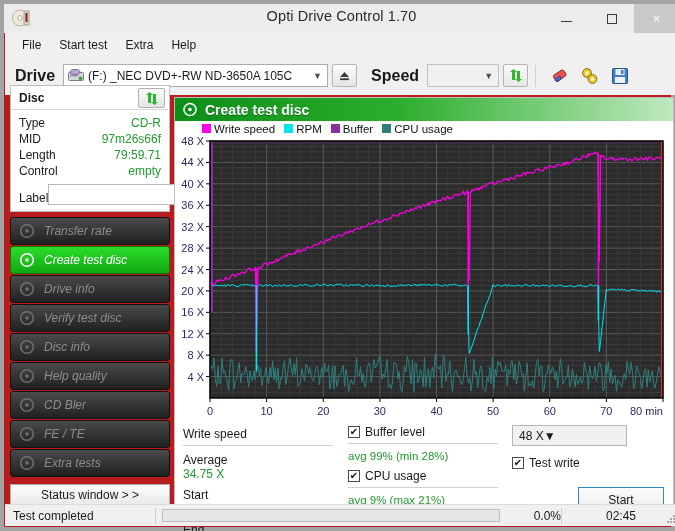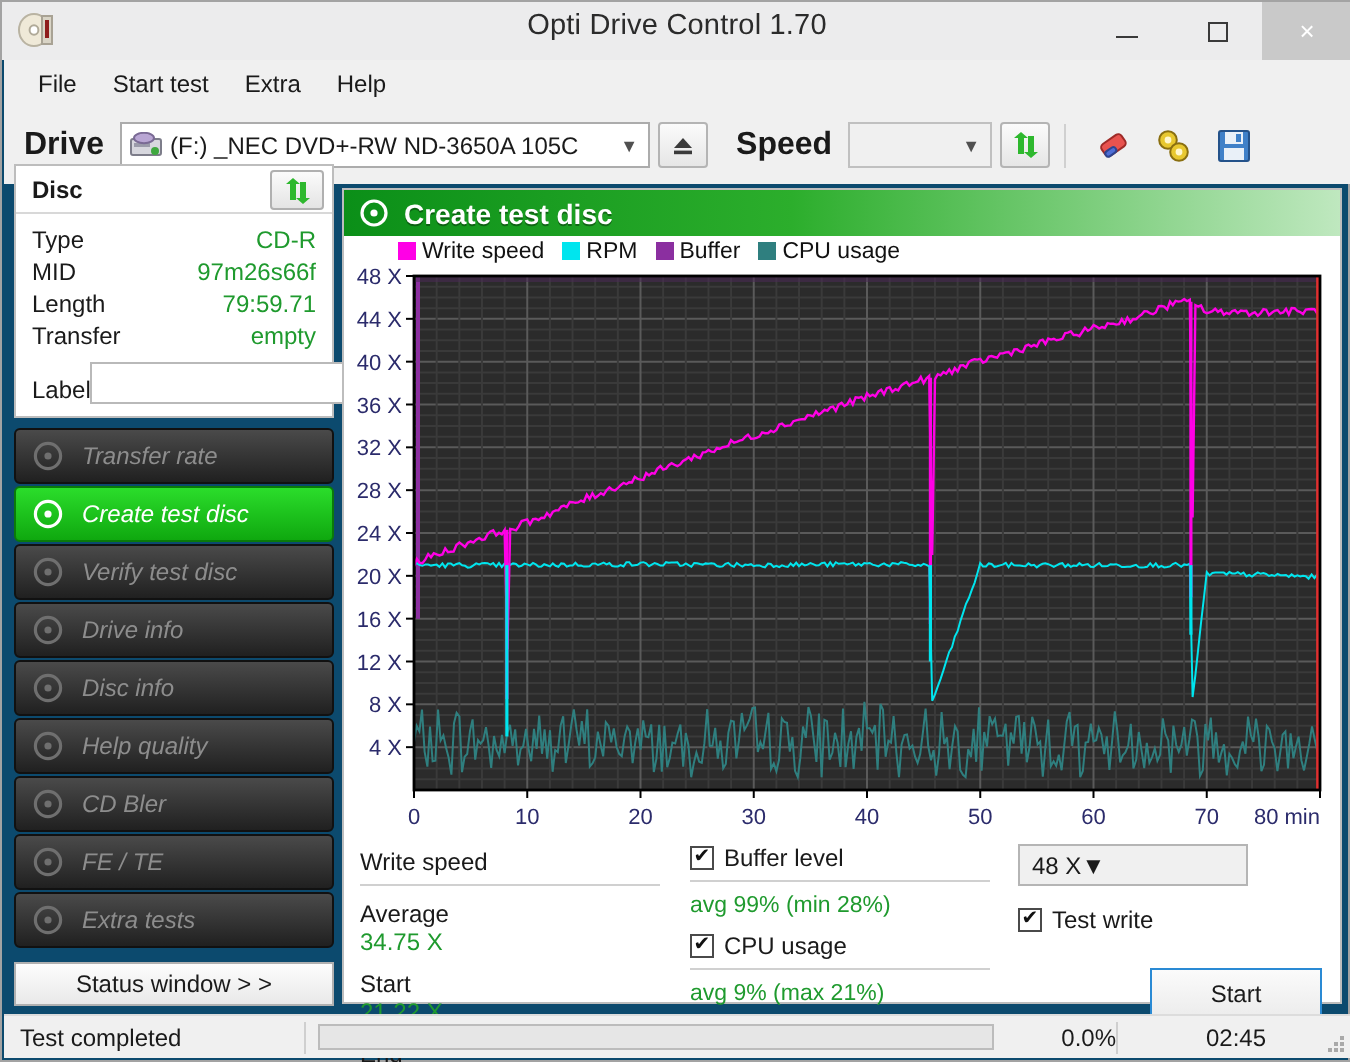--- a/index.html
+++ b/index.html
@@ -6,22 +6,22 @@
   html, body { margin:0; padding:0; }
   body {
     width:675px; height:531px; overflow:hidden;
     font-family:"Liberation Sans", sans-serif;
     font-size:12px;
     background:#f0f0f0;
     color:#1a1a1a;
   }
   #app {
     position:relative; width:675px; height:531px;
-    background:#0c4a6e;
-    border:1px solid #a3a3a3;
+    background:#b91c1c;
+    border:4px solid #a3a3a3;
   }
 
   
   .titlebar {
     position:absolute; left:0; top:0; width:675px; height:29px;
     background:#ececed;
   }
   .titlebar .app-icon {
     position:absolute; left:8px; top:5px; width:20px; height:18px;
   }
@@ -307,21 +307,21 @@
         </div>
         <div class="drow">
           <span class="k">MID</span>
           <span class="v">97m26s66f</span>
         </div>
         <div class="drow">
           <span class="k">Length</span>
           <span class="v">79:59.71</span>
         </div>
         <div class="drow">
-          <span class="k">Transfer</span>
+          <span class="k">Control</span>
           <span class="v">empty</span>
         </div>
         <div class="labelrow">
           <span class="k">Label</span>
           <input class="lblinput" type="text" value="" placeholder="" style="">
           <span class="lblbtn">
             <svg width="15" height="15" viewBox="0 0 15 15">
               <circle cx="7.5" cy="7.5" r="6.6" fill="#e6e39a" stroke="#8d8a4c"></circle>
               <circle cx="7.5" cy="7.5" r="4.3" fill="#f4f2c6" stroke="#b0ad6e"></circle>
               <circle cx="7.5" cy="7.5" r="1.5" fill="#ffffff" stroke="#9b985c"></circle>
@@ -350,30 +350,30 @@
         </span>
         <span>Create test disc</span>
       </div>
       <div class="navitem">
         <span class="nic">
           <svg width="18" height="16" viewBox="0 0 18 16">
               <circle cx="8" cy="8" r="6.3" fill="none" stroke="#6f6f6f" stroke-width="1.6"></circle>
               <circle cx="8" cy="8" r="1.8" fill="#6f6f6f"></circle>
             </svg>
         </span>
+        <span>Drive info</span>
+      </div>
+      <div class="navitem">
+        <span class="nic">
+          <svg width="18" height="16" viewBox="0 0 18 16">
+              <circle cx="8" cy="8" r="6.3" fill="none" stroke="#6f6f6f" stroke-width="1.6"></circle>
+              <circle cx="8" cy="8" r="1.8" fill="#6f6f6f"></circle>
+            </svg>
+        </span>
         <span>Verify test disc</span>
-      </div>
-      <div class="navitem">
-        <span class="nic">
-          <svg width="18" height="16" viewBox="0 0 18 16">
-              <circle cx="8" cy="8" r="6.3" fill="none" stroke="#6f6f6f" stroke-width="1.6"></circle>
-              <circle cx="8" cy="8" r="1.8" fill="#6f6f6f"></circle>
-            </svg>
-        </span>
-        <span>Drive info</span>
       </div>
       <div class="navitem">
         <span class="nic">
           <svg width="18" height="16" viewBox="0 0 18 16">
               <circle cx="8" cy="8" r="6.3" fill="none" stroke="#6f6f6f" stroke-width="1.6"></circle>
               <circle cx="8" cy="8" r="1.8" fill="#6f6f6f"></circle>
             </svg>
         </span>
         <span>Disc info</span>
       </div>

